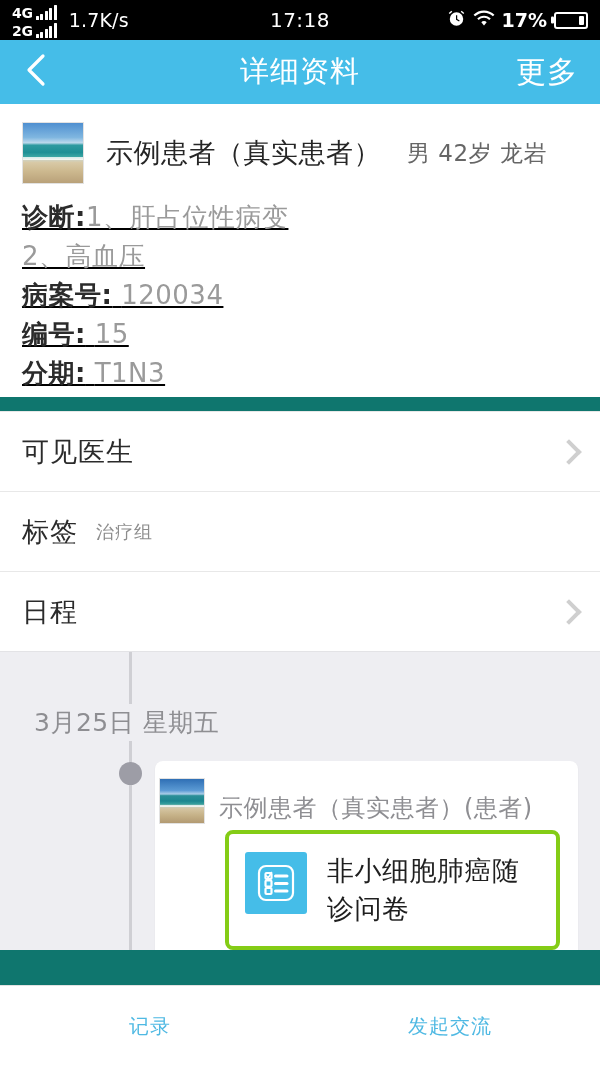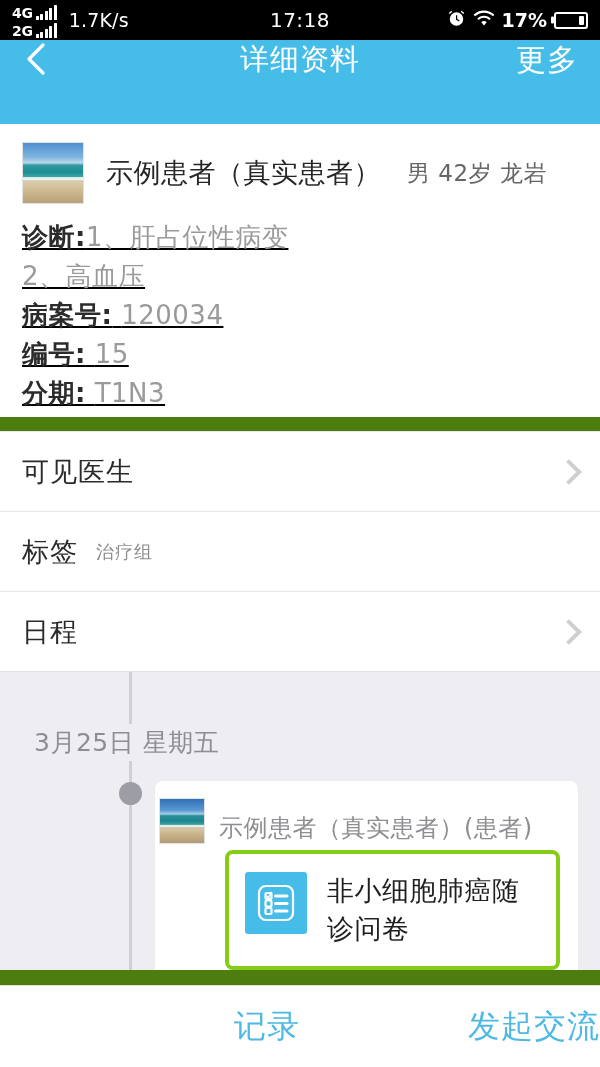--- a/index.html
+++ b/index.html
@@ -2,21 +2,21 @@
 <html><head>
 <meta charset="utf-8">
 <title>详细资料</title>
 <style>
   * { margin:0; padding:0; box-sizing:border-box; }
   html, body {
     width:600px; height:1067px;
     font-family:"DejaVu Sans","Liberation Sans",sans-serif;
     background:#ffffff; overflow:hidden;
   }
-  .phone { position:relative; width:600px; height:1067px; background:#4d7c0f; }
+  .phone { position:relative; width:600px; height:1067px; background:#0f766e; }
 
   
   .statusbar{
     height:40px; background:#000; color:#fff;
     display:flex; align-items:center; position:relative;
     padding:0 12px; font-size:19px;
   }
   .sb-left{ display:flex; align-items:center; gap:8px; }
   .sim-stack{ display:flex; flex-direction:column; justify-content:center; gap:1px; }
   .sim-row{ display:flex; align-items:flex-end; gap:3px; height:17px; }
@@ -44,21 +44,21 @@
     justify-content:flex-end; padding:2px;
   }
   .batt:before{
     content:""; position:absolute; left:-5px; top:50%; transform:translateY(-50%);
     width:3px; height:7px; background:#fff; border-radius:1px;
   }
   .batt-fill{ height:100%; background:#fff; border-radius:1px; }
 
   
   .navbar{
-    height:84px; background:#45BDE8; display:flex; align-items:flex-start;
+    height:64px; background:#45BDE8; display:flex; align-items:center;
     padding:0 22px; position:relative;
   }
   .nav-back{
     width:42px; height:42px; display:flex; align-items:center; justify-content:flex-start;
     cursor:pointer;
   }
   .nav-title{
     position:absolute; left:0; right:0; text-align:center; pointer-events:none;
     color:#fff; font-size:29px; letter-spacing:1px;
   }
@@ -164,21 +164,21 @@
     letter-spacing:0.5px;
   }
 
   
   .bottombar{
     position:absolute; left:0; right:0; bottom:0; height:82px;
     background:#fff; border-top:1px solid #e2e2e2;
     display:flex; align-items:center;
   }
   .bb-item{
-    flex:1; text-align:right; color:#4FB9E3; font-size:32px;
+    flex:1; text-align:center; color:#4FB9E3; font-size:20px;
     letter-spacing:1px; cursor:pointer;
   }
 </style>
 </head>
 <body>
 
 <div class="phone">
 
   <div class="statusbar">
     <div class="sb-left">

